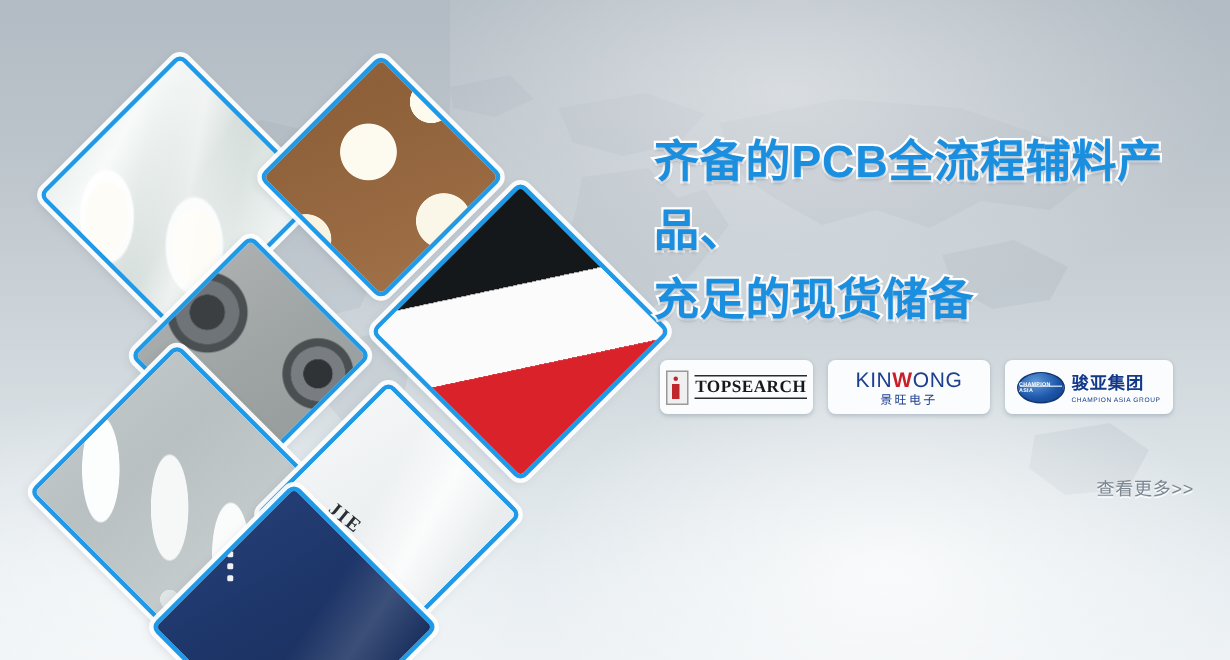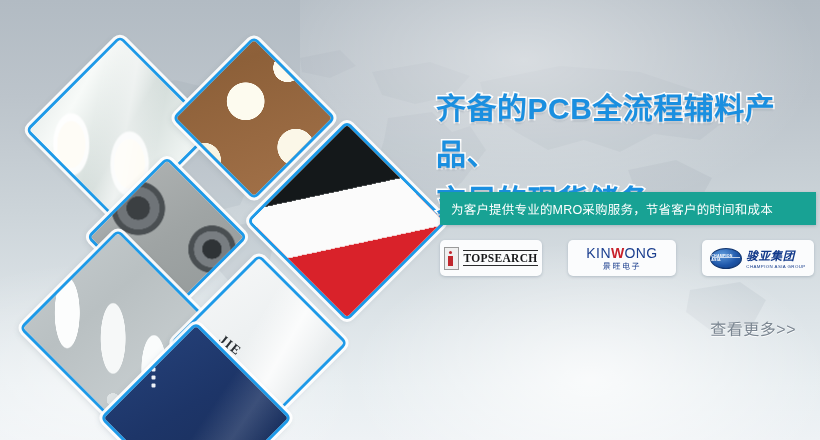--- a/index.html
+++ b/index.html
@@ -134,21 +134,21 @@
     width:376px;height:33px;
     background:#18a294;
     display:flex;align-items:center;
     box-shadow:0 1px 3px rgba(60,80,95,.25);
   }
   .subbar span{
     color:#ffffff;font-size:12.5px;letter-spacing:.2px;padding-left:11px;white-space:nowrap;
   }
 
   .logos{position:absolute;left:8px;top:240px;width:380px;}
-  .logo-row{display:flex;gap:26px;margin-bottom:7px;}
+  .logo-row{display:flex;gap:10px;margin-bottom:7px;}
   .logo{
     background:#fbfcfd;border-radius:5px;
     height:36px;display:flex;align-items:center;justify-content:center;
     box-shadow:0 1px 3px rgba(70,90,110,.28);
     overflow:hidden;
   }
   .logo-topsearch{width:102px;}
   .logo-kinwong{width:108px;}
   .logo-champion{width:112px;}
   .logo-zhending{width:112px;}
@@ -176,38 +176,38 @@
     width:30px;height:19px;border-radius:50%;
     background:radial-gradient(ellipse at 38% 30%,#5e9bdc 0%,#1d55a8 58%,#123b7d 100%);
     position:relative;border:1px solid #11356f;
   }
   .ca-globe::before{content:"";position:absolute;left:1px;right:1px;top:8px;height:1px;background:rgba(255,255,255,.7);}
   .ca-globe span{
     position:absolute;inset:0;display:flex;align-items:center;justify-content:center;
     font-size:3.6px;color:#fff;font-weight:700;letter-spacing:.2px;
   }
   .ca-txt{line-height:1;}
-  .ca-cn{font-size:11.5px;font-weight:700;color:#12398a;letter-spacing:.6px;font-style:italic;}
+  .ca-cn{font-size:11.5px;font-weight:700;color:#12398a;letter-spacing:.6px;}
   .ca-en{font-size:4.4px;color:#12398a;letter-spacing:.4px;margin-top:2px;}
 
   
   .zd{display:flex;align-items:center;gap:5px;}
   .zd-mark{
     width:22px;height:17px;border-radius:3px;background:#d6232c;position:relative;
   }
   .zd-mark::before{content:"";position:absolute;left:3px;top:3px;right:3px;bottom:3px;
     border:1.4px solid #fff;border-radius:1px;}
   .zd-mark::after{content:"";position:absolute;left:10px;top:3px;width:1.4px;bottom:3px;background:#fff;}
   .zd-txt{line-height:1;}
   .zd-cn{font-size:12px;font-weight:700;color:#1d3f9e;letter-spacing:1px;}
   .zd-en{font-size:5.4px;font-weight:700;color:#c8202a;letter-spacing:.7px;margin-top:2px;}
 
   .more{
     position:absolute;right:24px;top:316px;
-    font-size:16px;color:#7b8691;letter-spacing:.5px;
+    font-size:12px;color:#7b8691;letter-spacing:.5px;
     text-shadow:0 1px 0 rgba(255,255,255,.85);
     cursor:pointer;
   }
 </style>
 </head>
 <body>
 
 <div class="banner">
 
   <div class="worldmap">
@@ -266,23 +266,20 @@
       </div>
     </div>
 
   </div>
 
   <div class="content">
 
     <div class="headline">齐备的PCB全流程辅料产品、
 充足的现货储备</div>
 
-    <div class="subbar">
-      <span>为客户提供专业的MRO采购服务，节省客户的时间和成本</span>
-    </div>
 
     <div class="logos">
 
       <div class="logo-row">
 
         <div class="logo logo-topsearch">
           <div class="ts">
             <span class="ts-mark"></span>
             <span class="ts-word">TOPSEARCH</span>
           </div>

